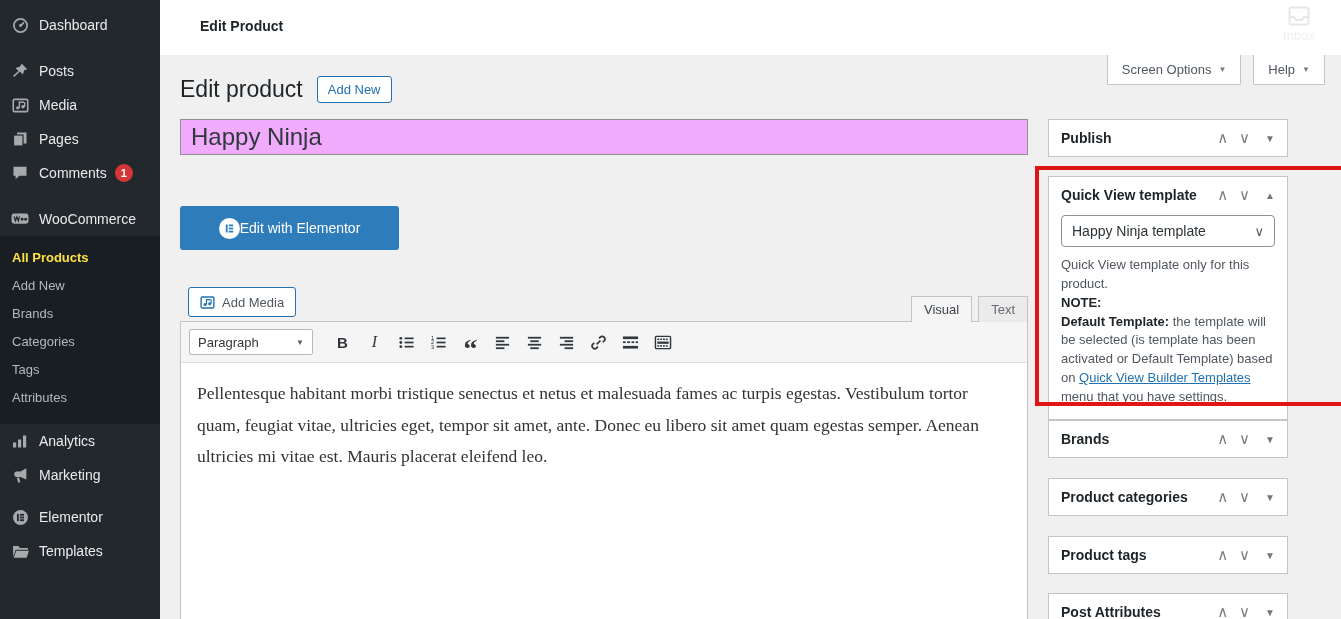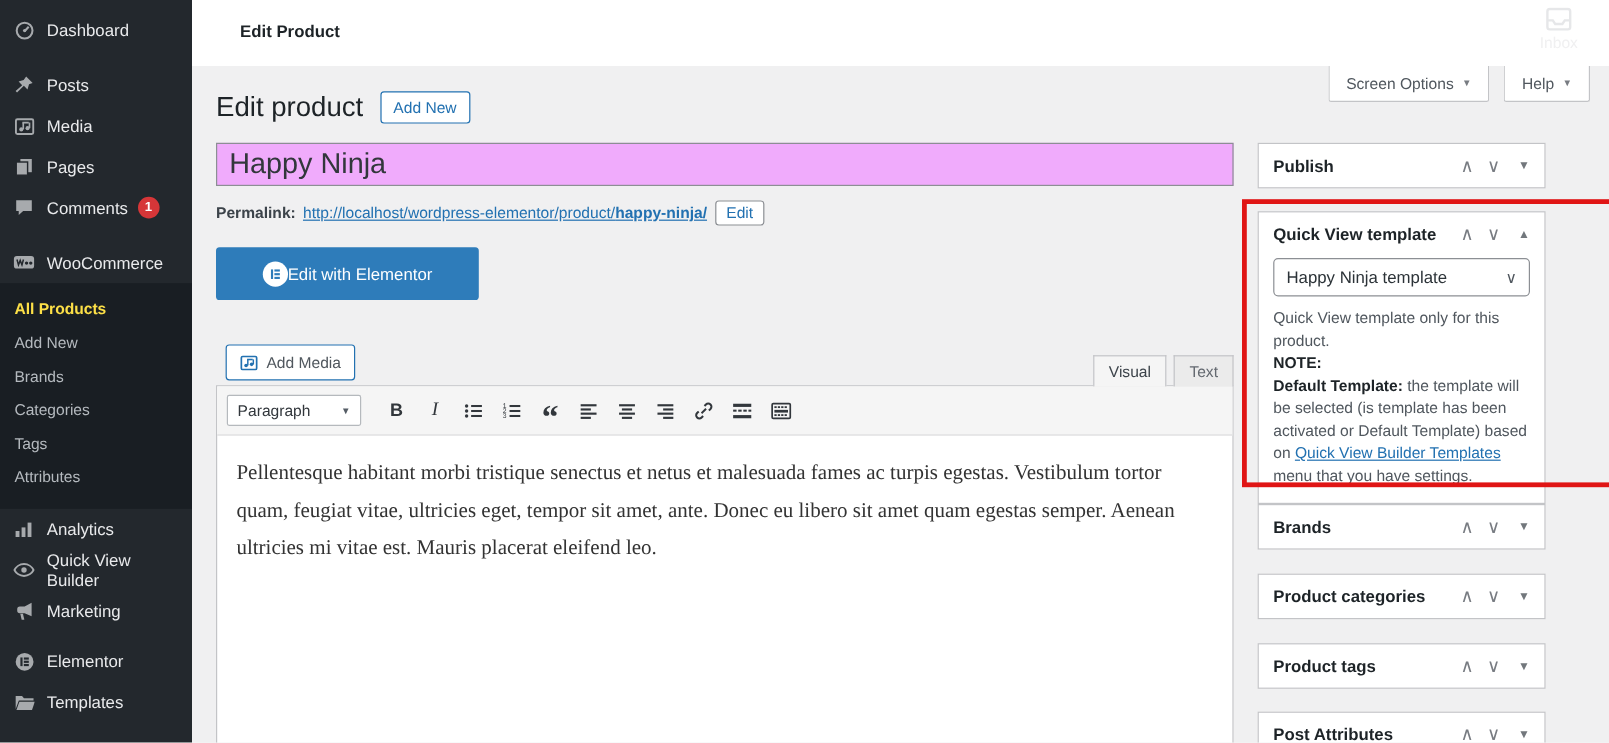--- a/index.html
+++ b/index.html
@@ -52,21 +52,21 @@
   
   #editor { position:absolute; left:20px; top:228px; width:848px; height:380px; }
   #editor-tools { position:relative; height:38px; }
   #add-media-btn { position:absolute; left:8px; top:4px; height:30px; display:inline-flex; align-items:center; gap:7px; padding:0 11px; background:#fff; border:1px solid #2271b1; border-radius:3px; font-size:13px; color:#50575e; cursor:pointer; }
   #editor-tabs { position:absolute; right:0; bottom:-1px; display:flex; gap:6px; z-index:2; }
   .ed-tab { height:26px; padding:0 12px; display:flex; align-items:center; font-size:13px; border:1px solid #c3c4c7; border-bottom:none; cursor:pointer; }
   .ed-tab.active { background:#f5f5f5; color:#3c434a; }
   .ed-tab.inactive { background:#ebebeb; color:#646970; }
   #editor-main { border:1px solid #c3c4c7; background:#fff; height:342px; }
   #mce-toolbar { background:#f5f5f5; border-bottom:1px solid #dcdcde; padding:7px 8px; display:flex; align-items:center; }
-  #paragraph-select { width:112px; height:26px; background:#fff; border:1px solid #b5b9bd; border-radius:2px; display:flex; align-items:center; justify-content:space-between; padding:0 8px; font-size:13px; color:#32373c; margin-right:16px; cursor:pointer; }
+  #paragraph-select { width:124px; height:26px; background:#fff; border:1px solid #b5b9bd; border-radius:2px; display:flex; align-items:center; justify-content:space-between; padding:0 8px; font-size:13px; color:#32373c; margin-right:16px; cursor:pointer; }
   #paragraph-select .caret { font-size:8px; color:#555d66; }
   .tbtn { width:27px; height:24px; display:flex; align-items:center; justify-content:center; color:#32373c; margin-right:5px; cursor:pointer; border-radius:2px; }
   .tbtn.bold { font-weight:700; font-size:15px; }
   .tbtn.italic { font-style:italic; font-family:"Liberation Serif",serif; font-size:16px; }
   .tbtn.quote { font-family:"Liberation Serif",serif; font-weight:700; font-size:28px; line-height:8px; padding-top:14px; }
   #editor-body { padding:15px 16px; font-family:"Liberation Serif",serif; font-size:17.5px; line-height:1.8; color:#333; }
 
   
   .panel { position:absolute; left:888px; width:240px; background:#fff; border:1px solid #c3c4c7; }
   .panel-header { height:36px; display:flex; align-items:center; padding:0 12px; cursor:pointer; }
@@ -171,29 +171,20 @@
         <svg width="16" height="16" viewBox="0 0 16 16" fill="currentColor">
             <rect x="1" y="9.5" width="3.2" height="5"></rect>
             <rect x="6" y="6.5" width="3.2" height="8"></rect>
             <rect x="11" y="2.5" width="3.2" height="12"></rect>
           </svg>
       </span>
       <span>Analytics</span>
     </div>
     <div class="menu-item">
       <span class="ico">
-        <svg width="18" height="18" viewBox="0 0 16 16">
-            <path d="M8 3.6C4.6 3.6 1.9 6 .9 8c1 2 3.7 4.4 7.1 4.4S14.1 10 15.1 8c-1-2-3.7-4.4-7.1-4.4z" fill="none" stroke="currentColor" stroke-width="1.4"></path>
-            <circle cx="8" cy="8" r="2" fill="currentColor"></circle>
-          </svg>
-      </span>
-      <span>Quick View Builder</span>
-    </div>
-    <div class="menu-item">
-      <span class="ico">
         <svg width="17" height="17" viewBox="0 0 16 16" fill="currentColor">
             <path d="M13.5 1.2v10.6L8 9.4H4.3a2.1 2.1 0 01-2.1-2.1v-1a2.1 2.1 0 012.1-2.1H8z"></path>
             <path d="M4.6 9.8l1.1 4.7h2.1L6.7 9.8z"></path>
           </svg>
       </span>
       <span>Marketing</span>
     </div>
     <div class="menu-gap sm"></div>
     <div class="menu-item">
       <span class="ico">
@@ -244,25 +235,20 @@
       </div>
     </div>
 
     <div id="heading-row">
       <h1 id="page-heading">Edit product</h1>
       <a id="add-new-btn">Add New</a>
     </div>
 
     <input id="title-input" type="text" value="Happy Ninja" style="">
 
-    <div id="permalink-row">
-      <span id="permalink-label">Permalink:</span>
-      <a id="permalink-link"><span>http://localhost/wordpress-elementor/product/</span><span class="slug">happy-ninja/</span></a>
-      <button id="permalink-edit">Edit</button>
-    </div>
 
     <button id="elementor-btn">
       <span class="e-circle">
         <svg width="11" height="11" viewBox="0 0 16 16" fill="#2e7cba">
             <rect x="2.6" y="2.2" width="2.6" height="11.6"></rect>
             <rect x="6.8" y="2.2" width="6.6" height="2.6"></rect>
             <rect x="6.8" y="6.7" width="6.6" height="2.6"></rect>
             <rect x="6.8" y="11.2" width="6.6" height="2.6"></rect>
           </svg>
       </span>

